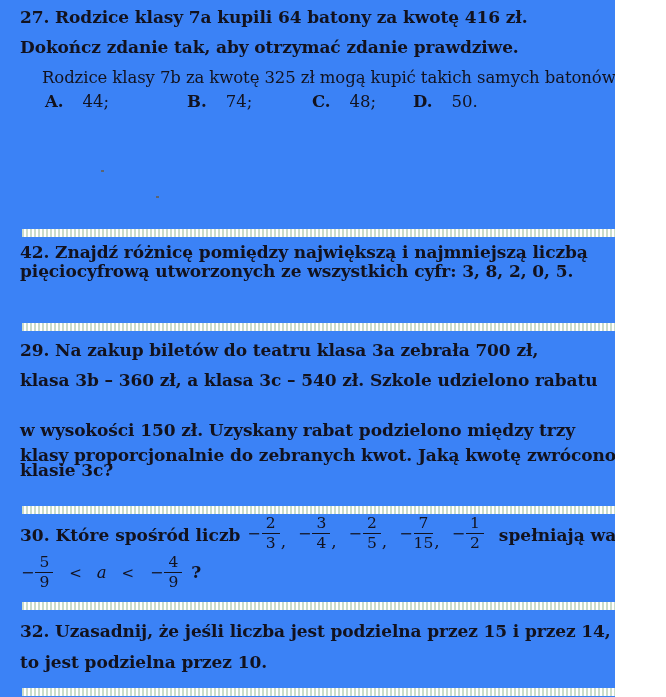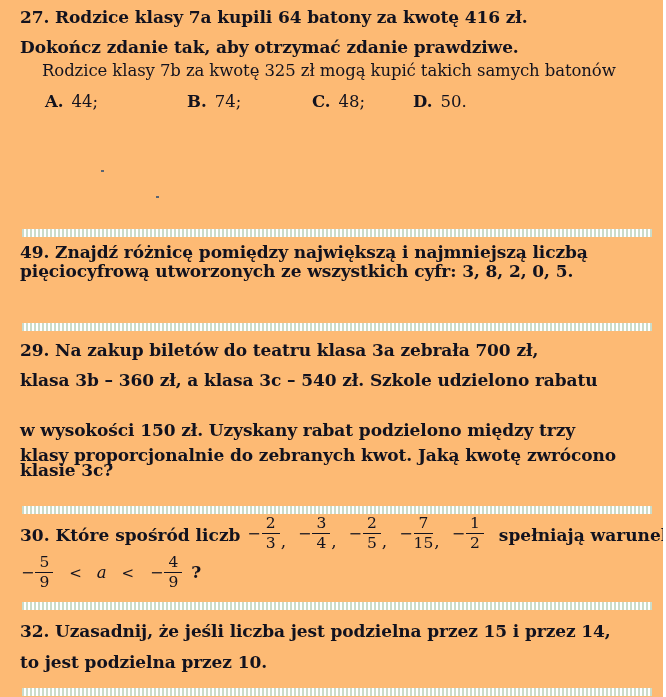--- a/index.html
+++ b/index.html
@@ -1,24 +1,23 @@
 <!DOCTYPE html>
 <html style="--sep-color: #cbdcca;"><head>
 <meta charset="utf-8">
 <style>
   html, body { margin: 0; padding: 0; background: #ffffff; }
   .page {
     position: relative;
     width: 615px;
     height: 697px;
-    background: #fdba74;
+    background: #3b82f6;
     overflow: hidden;
     font-family: "DejaVu Serif", serif;
     color: #12121e;
-    padding-left: 48px;
   }
   .line {
     position: absolute;
     left: 20px;
     white-space: nowrap;
     font-weight: bold;
     font-size: 17px;
     line-height: 22px;
     letter-spacing: -0.1px;
   }
@@ -33,21 +32,21 @@
     top: 92px;
     width: 626px;
     height: 24px;
   }
   .option {
     position: absolute;
     white-space: nowrap;
     font-size: 16.5px;
   }
   .option .opt-label { font-weight: bold; }
-  .option .opt-value { font-weight: normal; margin-left: 8px; }
+  .option .opt-value { font-weight: normal; margin-left: 19px; }
   .separator {
     position: absolute;
     left: 22px;
     width: 630px;
     height: 8px;
     background: repeating-linear-gradient(90deg, var(--sep-color, #cbdcca) 0 2px, #ffffff 2px 4px);
   }
   .speck {
     position: absolute;
     width: 3px;
@@ -127,21 +126,21 @@
     margin-left: 2px;
   }
 </style>
 </head>
 <body>
 
 <div class="page">
 
   <div class="line" style="top:6px">27. Rodzice klasy 7a kupili 64 batony za kwotę 416 zł.</div>
   <div class="line" style="top:36px">Dokończ zdanie tak, aby otrzymać zdanie prawdziwe.</div>
-  <div class="line regular indent" style="top:60px">Rodzice klasy 7b za kwotę 325 zł mogą kupić takich samych batonów</div>
+  <div class="line regular indent" style="top:67px">Rodzice klasy 7b za kwotę 325 zł mogą kupić takich samych batonów</div>
 
   <div class="options-row">
     <span class="option" style="left:25px">
       <span class="opt-label">A.</span><span class="opt-value">44;</span>
     </span>
     <span class="option" style="left:167px">
       <span class="opt-label">B.</span><span class="opt-value">74;</span>
     </span>
     <span class="option" style="left:292px">
       <span class="opt-label">C.</span><span class="opt-value">48;</span>
@@ -149,21 +148,21 @@
     <span class="option" style="left:393px">
       <span class="opt-label">D.</span><span class="opt-value">50.</span>
     </span>
   </div>
 
   <div class="speck" style="left:101px; top:170px"></div>
   <div class="speck" style="left:156px; top:196px"></div>
 
   <div class="separator" style="top:229px"></div>
 
-  <div class="line" style="top:241px">49. Znajdź różnicę pomiędzy największą i najmniejszą liczbą</div>
+  <div class="line" style="top:241px">42. Znajdź różnicę pomiędzy największą i najmniejszą liczbą</div>
   <div class="line" style="top:260px">pięciocyfrową utworzonych ze wszystkich cyfr: 3, 8, 2, 0, 5.</div>
 
   <div class="separator" style="top:323px"></div>
 
   <div class="line" style="top:339px">29. Na zakup biletów do teatru klasa 3a zebrała 700 zł,</div>
   <div class="line" style="top:369px">klasa 3b – 360 zł, a klasa 3c – 540 zł. Szkole udzielono rabatu</div>
   <div class="line" style="top:419px">w wysokości 150 zł. Uzyskany rabat podzielono między trzy</div>
   <div class="line" style="top:444px">klasy proporcjonalnie do zebranych kwot. Jaką kwotę zwrócono</div>
   <div class="line" style="top:459px">klasie 3c?</div>
 

